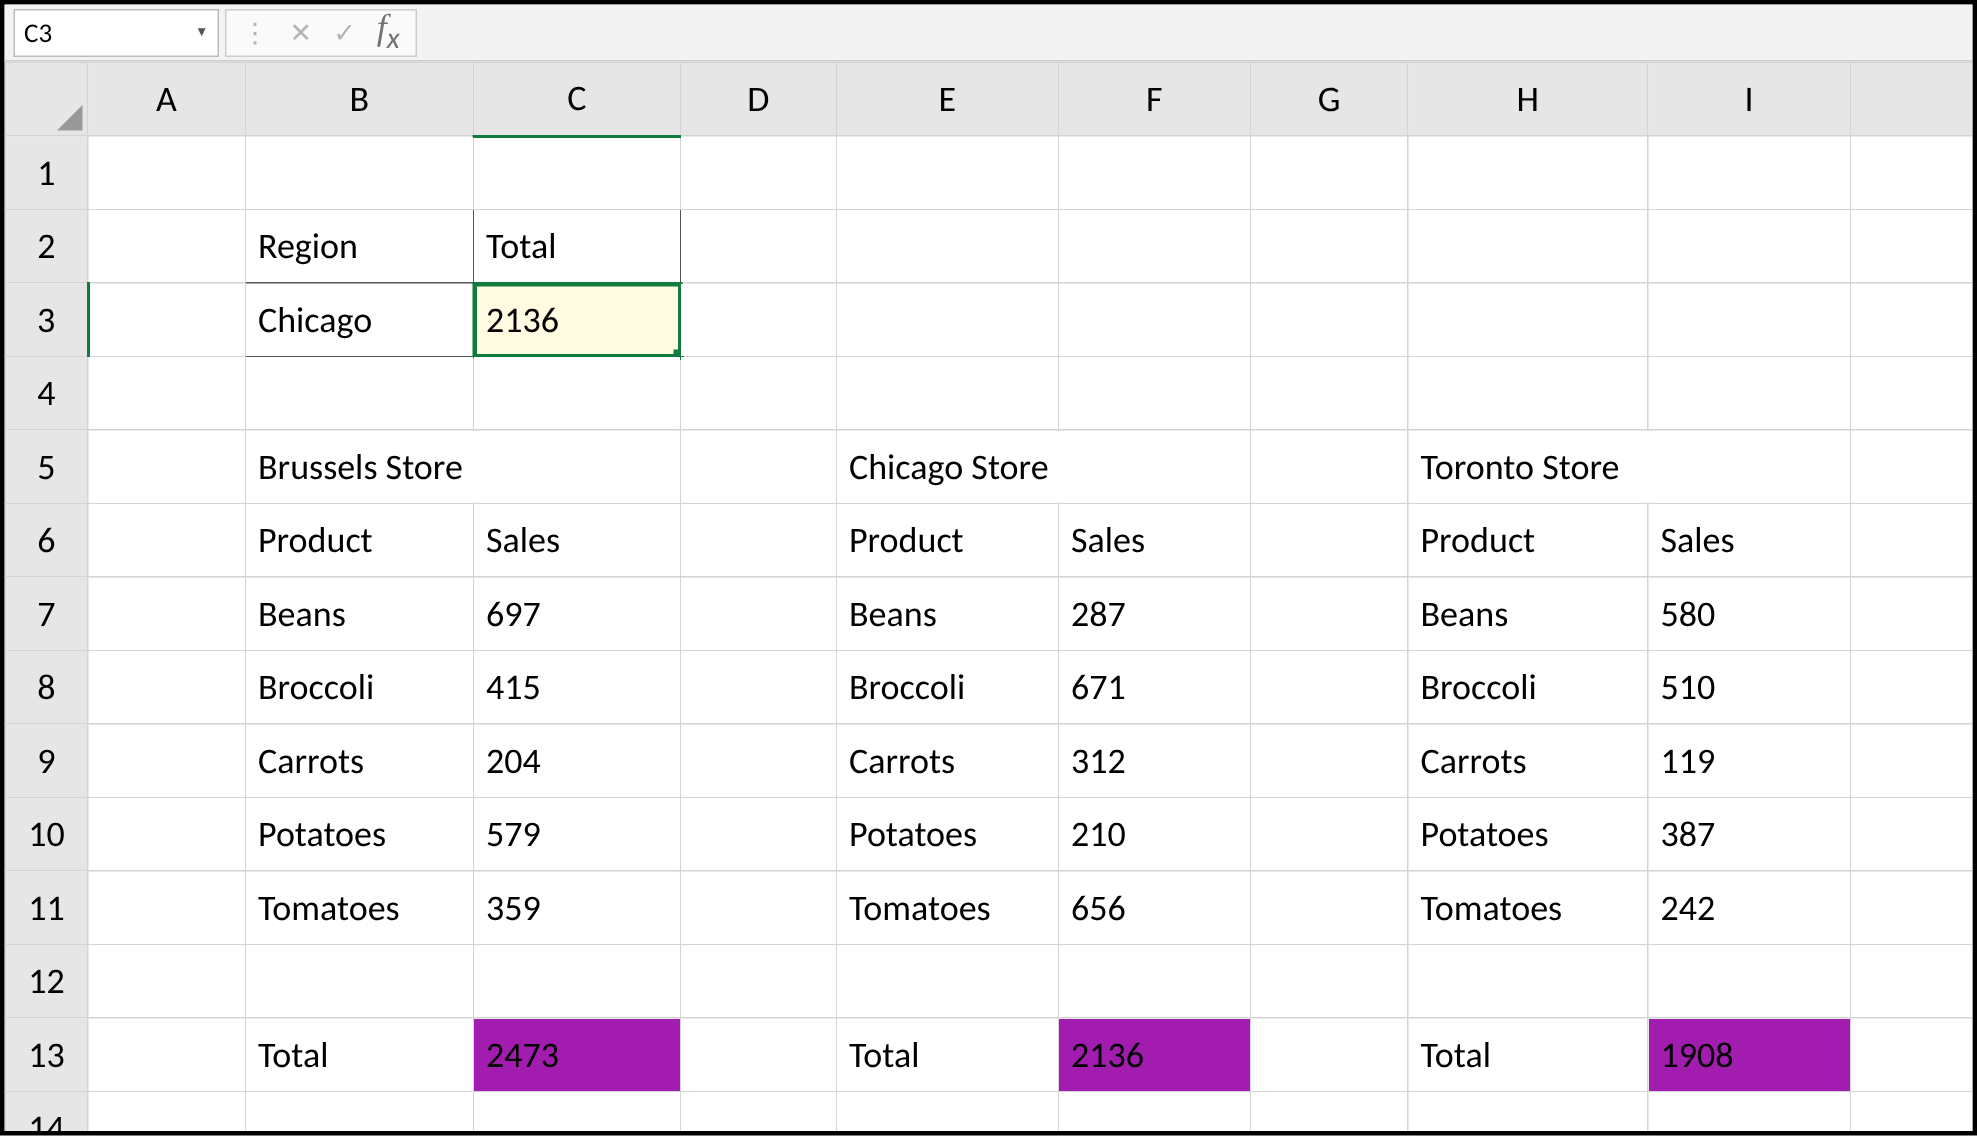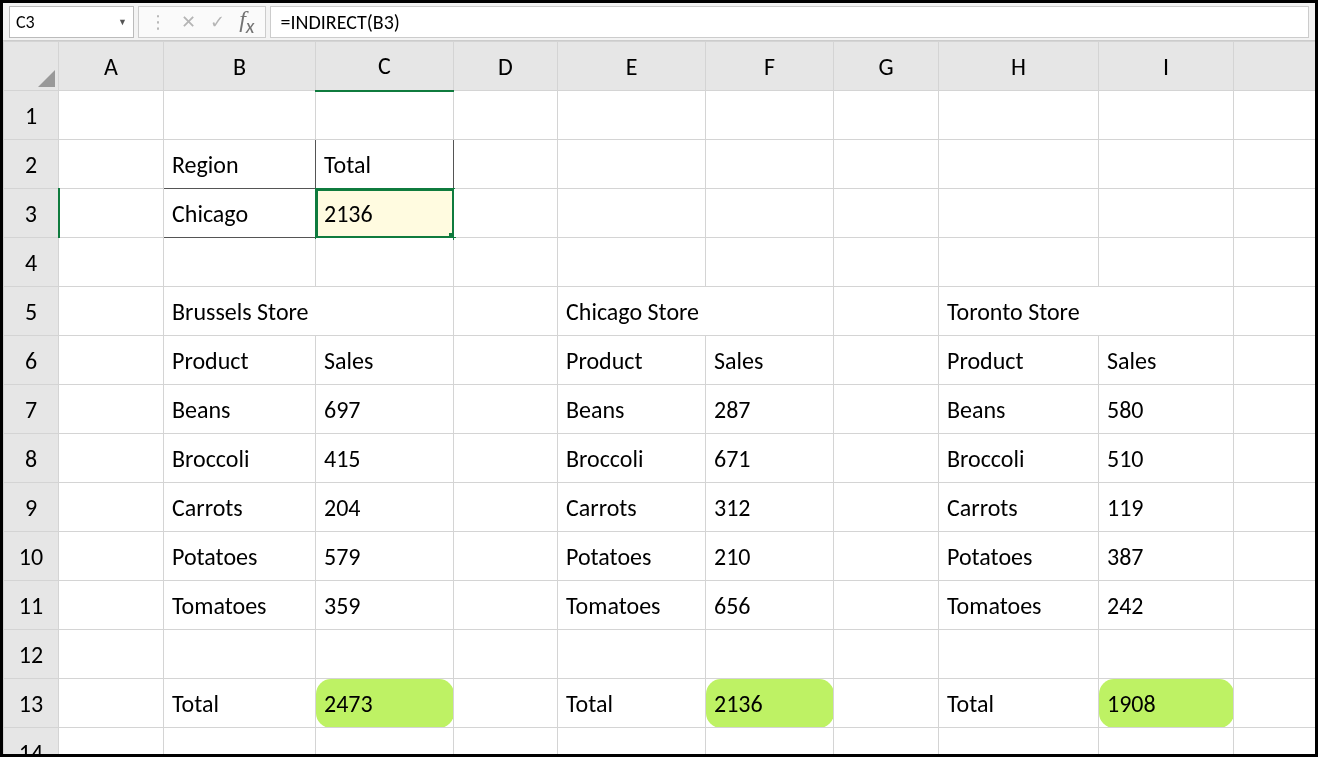--- a/index.html
+++ b/index.html
@@ -21,21 +21,21 @@
     .formula-bar {
       display: flex;
       align-items: center;
       height: 38px;
       background: #f3f3f3;
       border-bottom: 1px solid #cccccc;
       font-size: 18px;
     }
 
     .name-box {
-      width: 125px;
+      width: 137px;
       height: 32px;
       background: #ffffff;
       border: 1px solid #bbbbbb;
       margin: 3px 4px 3px 6px;
       display: flex;
       align-items: center;
       padding: 0 6px;
       justify-content: space-between;
     }
 
@@ -179,22 +179,21 @@
       content: "";
       position: absolute;
       right: -3px;
       bottom: -3px;
       width: 7px;
       height: 7px;
       background: #0f7b3e;
     }
 
     td.cell.lightblue {
-      background: #bef264;
-      border-radius: 15px;
+      background: #a21caf;
     }
 
     
     td.cell.noborder-right {
       border-right-color: transparent;
     }
 
     
     .colA { width: 105px; }
     .colB { width: 152px; }
@@ -214,23 +213,20 @@
 <div class="formula-bar">
   <div class="name-box">
     <span class="name-box-text">C3</span>
     <span class="name-box-dd">▼</span>
   </div>
   <div class="fn-buttons">
     <span class="fn-btn">⋮</span>
     <span class="fn-btn">✕</span>
     <span class="fn-btn">✓</span>
     <span class="fn-btn fx-btn">f<sub>x</sub></span>
-  </div>
-  <div class="formula-input">
-    <span>=INDIRECT(B3)</span>
   </div>
 </div>
 
 <div class="grid-wrap">
 <table class="sheet">
   <colgroup>
     <col style="width:55px">
     <col class="colA">
         <col class="colB">
         <col class="colC">

